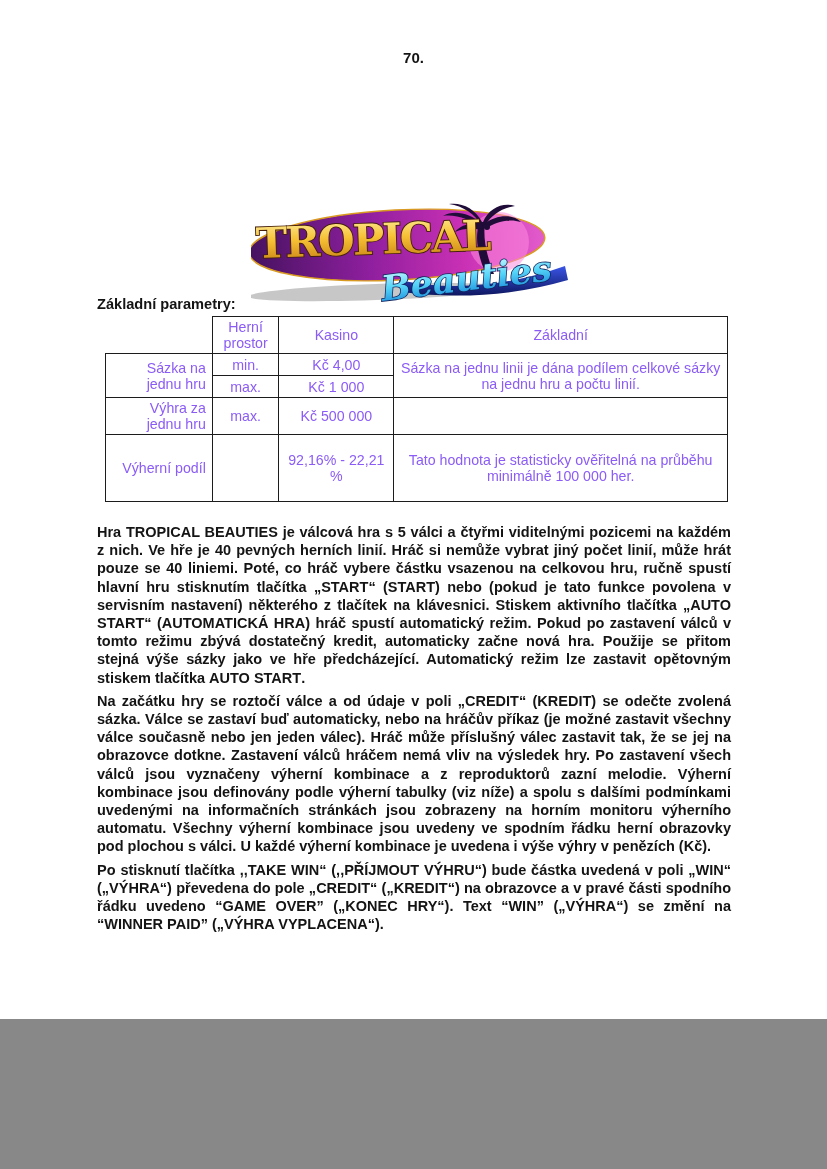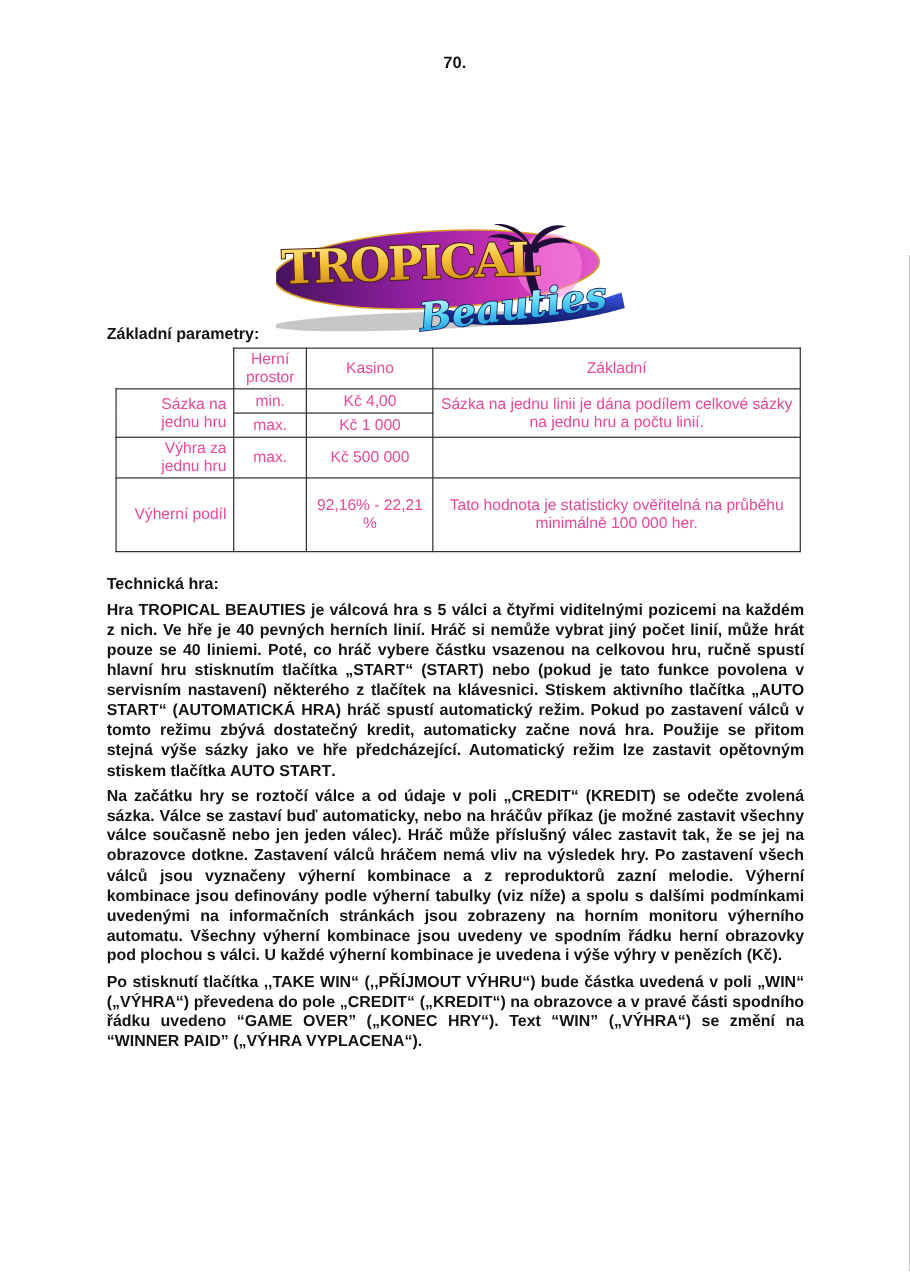--- a/index.html
+++ b/index.html
@@ -1,35 +1,35 @@
 <!DOCTYPE html>
 <html><head>
 <meta charset="utf-8">
 <style>
   html,body { margin:0; padding:0; background:#888; }
   .page {
-    position:relative; width:827px; height:1169px; margin:0 auto;
+    position:relative; width:827px; height:1019px; margin:0 auto;
     background:#ffffff; overflow:hidden;
     font-family:"Liberation Sans","DejaVu Sans",sans-serif;
     color:#141414;
   }
   .pagenum {
     position:absolute; top:49px; left:0; right:0;
     text-align:center; font-weight:bold; font-size:15px;
   }
   .logo-wrap { position:absolute; left:251px; top:200px; width:324px; height:106px; }
   .logo-wrap svg { width:100%; height:100%; display:block; }
 
   .section-heading { font-size:14.6px; font-weight:bold; margin:0 0 7px 0; }
 
   .params { position:absolute; left:97px; top:296px; width:634px; }
   .params .section-heading { margin-bottom:4px; }
   table.params-table {
     border-collapse:collapse; table-layout:fixed;
-    margin-left:8px; width:623px; font-size:14.2px; color:#ec4899;
+    margin-left:8px; width:623px; font-size:14.2px; color:#8b5cf6;
   }
   table.params-table td { border:1px solid #1c1c1c; padding:2px 6px; vertical-align:middle; text-align:center; }
   table.params-table td.noborder { border:none; }
   table.params-table td.cell-label { text-align:right; }
   tr.r-head td { height:30px; }
   tr.r-min td, tr.r-max td { height:17px; }
   tr.r-vyhra td { height:22px; }
   tr.r-podil td { height:62px; }
 
   .tech { position:absolute; left:97px; top:523px; width:634px; }
@@ -123,20 +123,19 @@
         <td class="cell-label">Výherní podíl</td>
         <td></td>
         <td>92,16% - 22,21 %</td>
         <td>Tato hodnota je statisticky ověřitelná na průběhu minimálně 100 000 her.</td>
       </tr>
     </tbody>
       </table>
   </div>
 
   <div class="tech">
-    <div class="section-heading">Technická hra:</div>
     <p class="bodytext">Hra <b>TROPICAL BEAUTIES</b> je válcová hra s <b>5</b> válci a čtyřmi viditelnými pozicemi na každém z nich. Ve hře je <b>40</b> pevných herních linií. Hráč si nemůže vybrat jiný počet linií, může hrát pouze se <b>40</b> liniemi. Poté, co hráč vybere částku vsazenou na celkovou hru, ručně spustí hlavní hru stisknutím tlačítka „<b>START</b>“ (<b>START</b>) nebo (pokud je tato funkce povolena v servisním nastavení) některého z tlačítek na klávesnici. Stiskem aktivního tlačítka „<b>AUTO START</b>“ (<b>AUTOMATICKÁ HRA</b>) hráč spustí automatický režim. Pokud po zastavení válců v tomto režimu zbývá dostatečný kredit, automaticky začne nová hra. Použije se přitom stejná výše sázky jako ve hře předcházející. Automatický režim lze zastavit opětovným stiskem tlačítka <b>AUTO START</b>.</p>
     <p class="bodytext">Na začátku hry se roztočí válce a od údaje v poli „<b>CREDIT</b>“ (<b>KREDIT</b>) se odečte zvolená sázka. Válce se zastaví buď automaticky, nebo na hráčův příkaz (je možné zastavit všechny válce současně nebo jen jeden válec). Hráč může příslušný válec zastavit tak, že se jej na obrazovce dotkne. Zastavení válců hráčem nemá vliv na výsledek hry. Po zastavení všech válců jsou vyznačeny výherní kombinace a z reproduktorů zazní melodie. Výherní kombinace jsou definovány podle <b>výherní tabulky</b> (viz níže) a spolu s dalšími podmínkami uvedenými na informačních stránkách jsou zobrazeny na horním monitoru výherního automatu. Všechny výherní kombinace jsou uvedeny ve spodním řádku herní obrazovky pod plochou s válci. U každé výherní kombinace je uvedena i výše výhry v penězích (<b>Kč</b>).</p>
     <p class="bodytext">Po stisknutí tlačítka ,,<b>TAKE WIN</b>“ (,,<b>PŘÍJMOUT VÝHRU</b>“) bude částka uvedená v poli „<b>WIN</b>“ („<b>VÝHRA</b>“) převedena do pole „<b>CREDIT</b>“ („<b>KREDIT</b>“) na obrazovce a v pravé části spodního řádku uvedeno “<b>GAME OVER</b>” („<b>KONEC HRY</b>“). Text “<b>WIN</b>” („<b>VÝHRA</b>“) se změní na “<b>WINNER PAID</b>” („<b>VÝHRA VYPLACENA</b>“).</p>
   </div>
 
 
 </div>
 
 </body></html>

